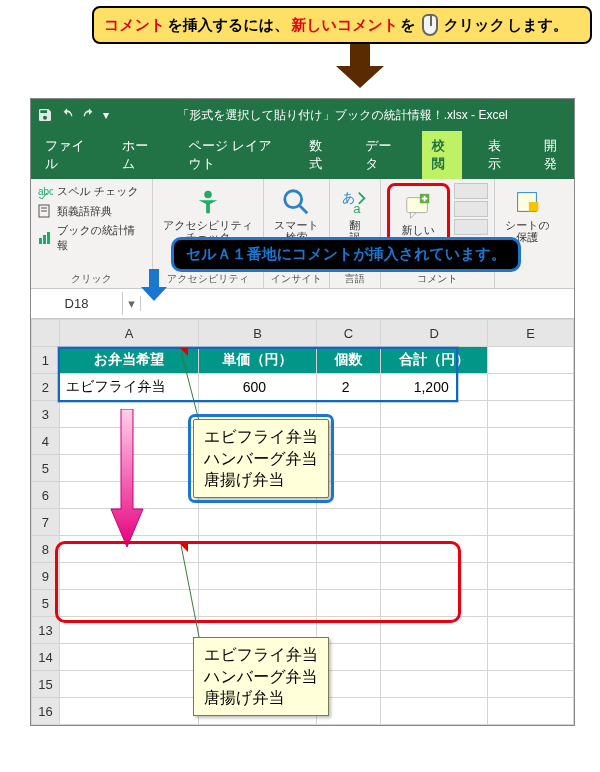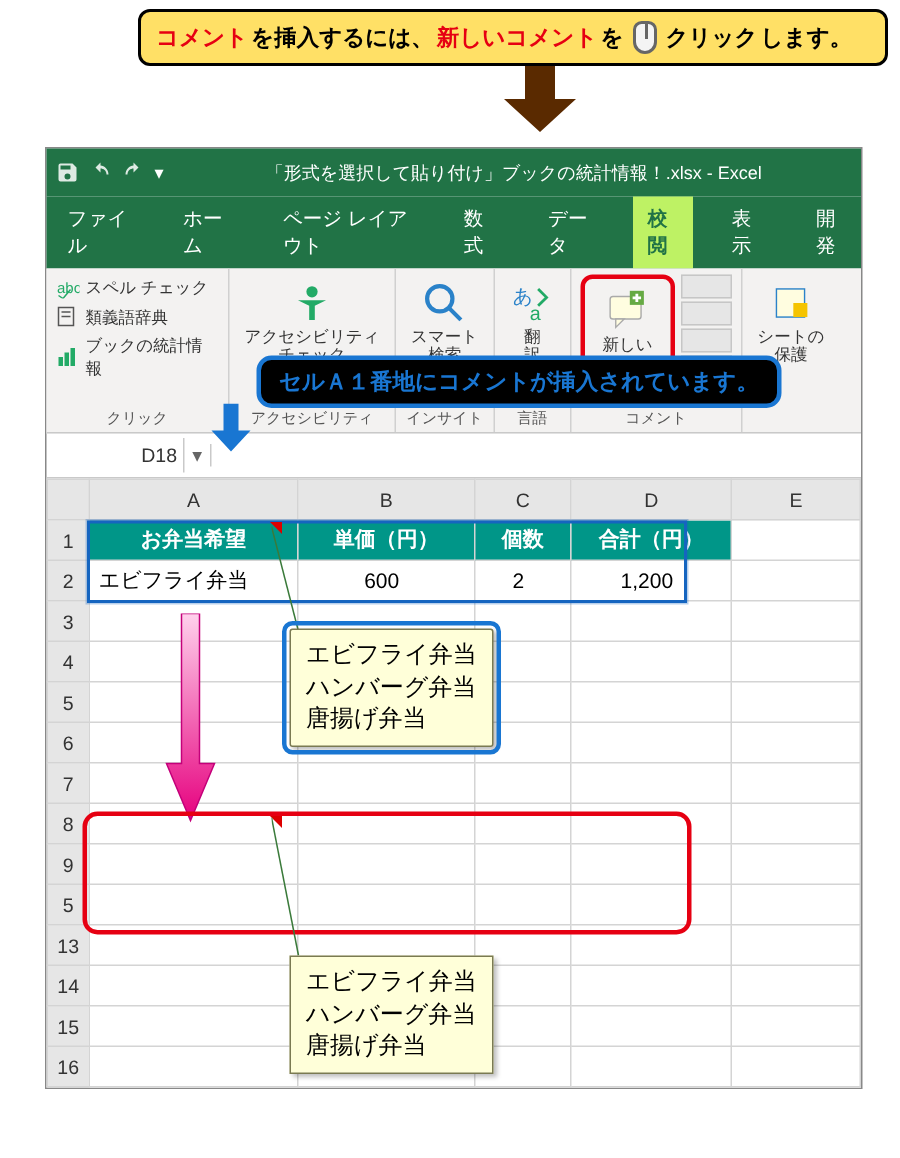--- a/index.html
+++ b/index.html
@@ -115,21 +115,21 @@
   .cmt-extra { display:flex; flex-direction:column; gap:2px; justify-content:center; }
   .cmt-extra div { width:34px; height:16px; background:#e6e6e6; border:1px solid #c6c6c6; }
   
   .nb-row {
     display:flex; align-items:center;
     border-bottom:1px solid #c9c9c9;
     font-size:13px;
     height: 30px;
   }
   .name-box {
-    width: 92px; text-align:right; border-right:1px solid #c9c9c9;
+    width: 92px; text-align:center; border-right:1px solid #c9c9c9;
     padding:4px 4px; font-size:13px; color:#333;
   }
   .nb-drop { width:18px; text-align:center; color:#666; border-right:1px solid #c9c9c9; }
   
   .callout-blue {
     position:absolute;
     left: 140px; top: 138px;
     background:#000000;
     border:3px solid #1976d2;
     border-radius:10px;

